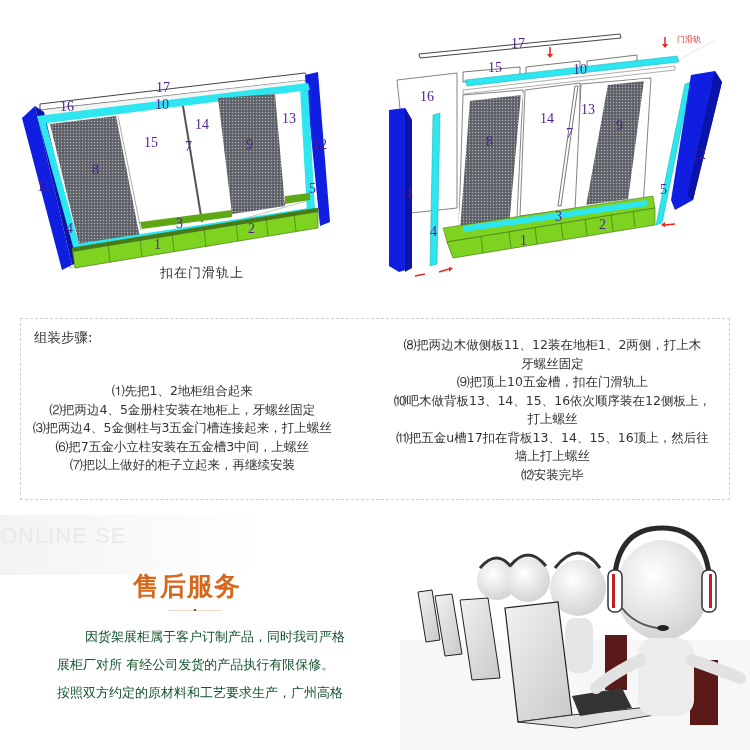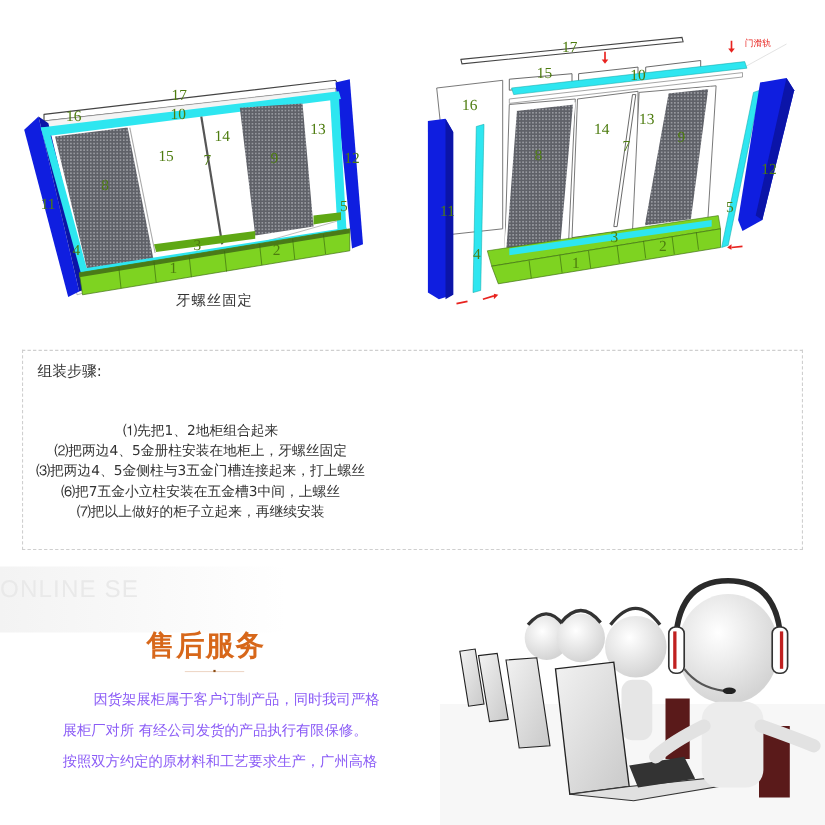--- a/index.html
+++ b/index.html
@@ -1,27 +1,27 @@
 <!DOCTYPE html>
 <html><head>
 <meta charset="utf-8">
 <style>
   html,body{margin:0;padding:0;background:#fff;}
   body{width:750px;height:750px;position:relative;overflow:hidden;font-family:"DejaVu Sans","Liberation Sans",sans-serif;}
   .abs{position:absolute;}
-  .lbl{position:absolute;color:#4d7c0f;font-family:"Liberation Serif","DejaVu Serif",serif;font-size:14px;line-height:1;}
+  .lbl{position:absolute;color:#4c1d95;font-family:"Liberation Serif","DejaVu Serif",serif;font-size:14px;line-height:1;}
   .caption{position:absolute;left:160px;top:264px;font-family:"Liberation Serif","DejaVu Serif",serif;font-size:13px;color:#333;letter-spacing:1px;}
   .steps-box{position:absolute;left:20px;top:318px;width:710px;height:182px;border:1px dashed #cfcfcf;box-sizing:border-box;text-align:center;}
   .steps-title{position:absolute;left:13px;top:10px;font-size:13.5px;color:#333;}
   .steps-col{position:absolute;font-size:12.5px;color:#333;line-height:18.5px;}
   .steps-col div{white-space:nowrap;}
   .svc-title{position:absolute;left:133px;top:569px;font-size:26px;font-weight:bold;color:#d7671a;letter-spacing:1px;}
   .svc-line{position:absolute;left:168px;top:610px;width:54px;height:1px;background:#eed8c8;}
   .svc-dot{position:absolute;left:194px;top:609px;width:2px;height:2px;background:#8a4a10;}
-  .svc-text{position:absolute;left:57px;top:623px;width:320px;font-size:13px;color:#8b5cf6;line-height:28px;}
+  .svc-text{position:absolute;left:57px;top:623px;width:320px;font-size:13px;color:#14532d;line-height:28px;}
   .online{position:absolute;left:0;top:523px;font-size:22px;color:#e9e9e9;letter-spacing:1px;font-family:"Liberation Sans",sans-serif;}
 </style>
 </head>
 <body>
 
 <div class="abs" style="left:0;top:0;width:375px;height:290px;">
   <svg width="375" height="290" viewBox="0 0 375 290" style="position:absolute;left:0;top:0;">
     <defs>
       <pattern id="meshA" width="3" height="3" patternUnits="userSpaceOnUse">
         <rect width="3" height="3" fill="#5f6168"></rect>
@@ -75,21 +75,21 @@
   <span class="lbl" style="left:185px;top:140px;">7</span>
   <span class="lbl" style="left:246px;top:138px;">9</span>
   <span class="lbl" style="left:313px;top:138px;">12</span>
   <span class="lbl" style="left:92px;top:163px;">8</span>
   <span class="lbl" style="left:37px;top:180px;">11</span>
   <span class="lbl" style="left:309px;top:182px;">5</span>
   <span class="lbl" style="left:66px;top:222px;">4</span>
   <span class="lbl" style="left:176px;top:217px;">3</span>
   <span class="lbl" style="left:248px;top:222px;">2</span>
   <span class="lbl" style="left:154px;top:238px;">1</span>
-  <span class="caption">牙螺丝固定</span>
+  <span class="caption">扣在门滑轨上</span>
 </div>
 
 <div class="abs" style="left:375px;top:20px;width:375px;height:270px;">
   <svg width="375" height="270" viewBox="0 0 375 270" style="position:absolute;left:0;top:0;">
     <defs>
       <pattern id="meshB" width="3" height="3" patternUnits="userSpaceOnUse">
         <rect width="3" height="3" fill="#5f6168"></rect>
         <circle cx="1.5" cy="1.5" r="0.7" fill="#b0b2b8"></circle>
       </pattern>
     </defs>
@@ -169,20 +169,30 @@
 
 <div class="steps-box">
   <div class="steps-title">组装步骤:</div>
   <div class="steps-col" style="left:12px;top:35px;margin-top:28px;">
     <div>⑴先把1、2地柜组合起来</div>
     <div>⑵把两边4、5金册柱安装在地柜上，牙螺丝固定</div>
     <div>⑶把两边4、5金侧柱与3五金门槽连接起来，打上螺丝</div>
     <div>⑹把7五金小立柱安装在五金槽3中间，上螺丝</div>
     <div>⑺把以上做好的柜子立起来，再继续安装</div>
   </div>
+  <div class="steps-col" style="left:373px;top:17px;">
+    <div>⑻把两边木做侧板11、12装在地柜1、2两侧，打上木</div>
+    <div>牙螺丝固定</div>
+    <div>⑼把顶上10五金槽，扣在门滑轨上</div>
+    <div>⑽吧木做背板13、14、15、16依次顺序装在12侧板上，</div>
+    <div>打上螺丝</div>
+    <div>⑾把五金u槽17扣在背板13、14、15、16顶上，然后往</div>
+    <div>墙上打上螺丝</div>
+    <div>⑿安装完毕</div>
+  </div>
 </div>
 
 <div>
   <div class="abs" style="left:0;top:515px;width:260px;height:60px;background:linear-gradient(90deg,#f3f3f3,#fff);"></div>
   <span class="online">ONLINE SE</span>
   <div class="svc-title">售后服务</div>
   <div class="svc-line"></div>
   <div class="svc-dot"></div>
   <div class="svc-text">
     <div style="padding-left:28px;">因货架展柜属于客户订制产品，同时我司严格</div>

